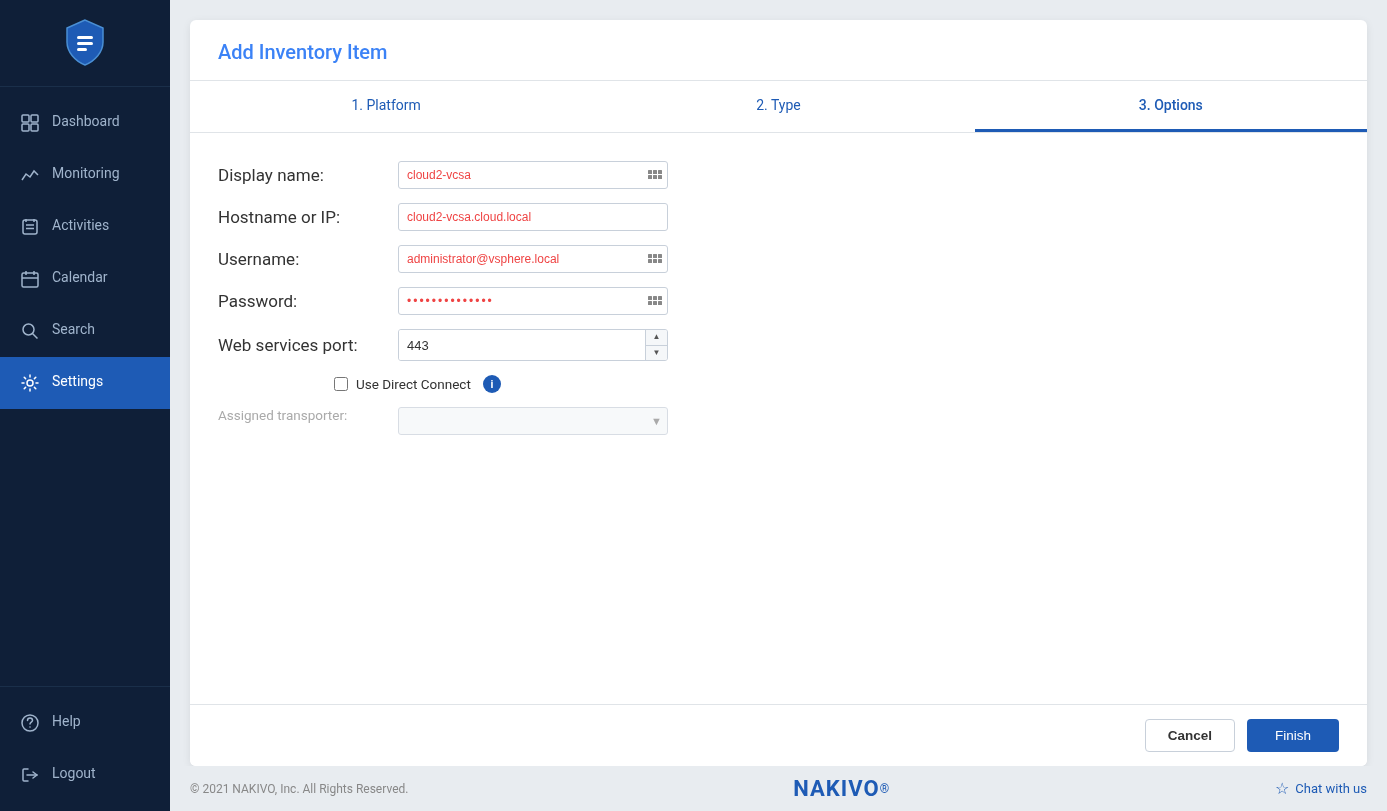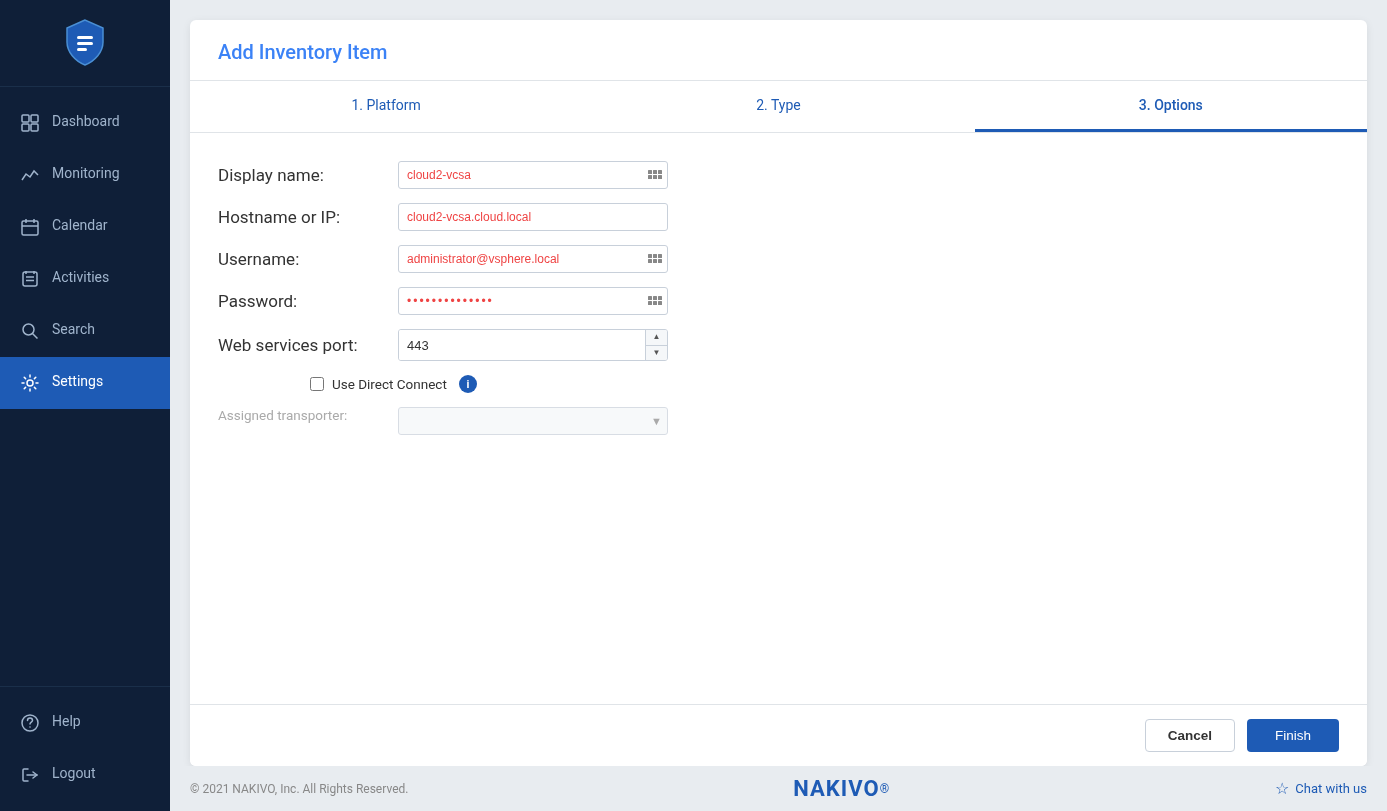--- a/index.html
+++ b/index.html
@@ -237,21 +237,21 @@
       font-size: 8px;
       color: #555;
       line-height: 1;
     }
     .spinner-btn:first-child { border-bottom: 1px solid #c8d0da; }
 
     .checkbox-row {
       display: flex;
       align-items: center;
       margin-bottom: 14px;
-      margin-left: 92px;
+      margin-left: 116px;
       gap: 8px;
     }
 
     .checkbox-row input[type="checkbox"] {
       width: 14px;
       height: 14px;
       cursor: pointer;
     }
 
     .checkbox-label {
@@ -426,40 +426,40 @@
         <svg width="18" height="18" viewBox="0 0 18 18" fill="none">
           <polyline points="1,14 5,8 9,11 13,5 17,9" stroke="currentColor" stroke-width="1.5" fill="none"></polyline>
         </svg>
       </span>
       <span>Monitoring</span>
     </div>
 
     <div class="sidebar-item">
       <span class="icon">
         <svg width="18" height="18" viewBox="0 0 18 18" fill="none">
-          <rect x="1" y="3" width="16" height="14" rx="1.5" stroke="currentColor" stroke-width="1.5" fill="none"></rect>
-          <line x1="5" y1="1" x2="5" y2="5" stroke="currentColor" stroke-width="1.5"></line>
-          <line x1="13" y1="1" x2="13" y2="5" stroke="currentColor" stroke-width="1.5"></line>
-          <line x1="1" y1="8" x2="17" y2="8" stroke="currentColor" stroke-width="1.5"></line>
-        </svg>
-      </span>
-      <span>Calendar</span>
-    </div>
-
-    <div class="sidebar-item">
-      <span class="icon">
-        <svg width="18" height="18" viewBox="0 0 18 18" fill="none">
           <rect x="2" y="2" width="14" height="14" rx="2" stroke="currentColor" stroke-width="1.5" fill="none"></rect>
           <line x1="5" y1="7" x2="13" y2="7" stroke="currentColor" stroke-width="1.5"></line>
           <line x1="5" y1="10.5" x2="13" y2="10.5" stroke="currentColor" stroke-width="1.5"></line>
           <line x1="5" y1="4" x2="5" y2="1" stroke="currentColor" stroke-width="1.5"></line>
           <line x1="13" y1="4" x2="13" y2="1" stroke="currentColor" stroke-width="1.5"></line>
         </svg>
       </span>
       <span>Activities</span>
+    </div>
+
+    <div class="sidebar-item">
+      <span class="icon">
+        <svg width="18" height="18" viewBox="0 0 18 18" fill="none">
+          <rect x="1" y="3" width="16" height="14" rx="1.5" stroke="currentColor" stroke-width="1.5" fill="none"></rect>
+          <line x1="5" y1="1" x2="5" y2="5" stroke="currentColor" stroke-width="1.5"></line>
+          <line x1="13" y1="1" x2="13" y2="5" stroke="currentColor" stroke-width="1.5"></line>
+          <line x1="1" y1="8" x2="17" y2="8" stroke="currentColor" stroke-width="1.5"></line>
+        </svg>
+      </span>
+      <span>Calendar</span>
     </div>
 
     <div class="sidebar-item">
       <span class="icon">
         <svg width="18" height="18" viewBox="0 0 18 18" fill="none">
           <circle cx="7.5" cy="7.5" r="5.5" stroke="currentColor" stroke-width="1.5"></circle>
           <line x1="11.5" y1="11.5" x2="16.5" y2="16.5" stroke="currentColor" stroke-width="1.5"></line>
         </svg>
       </span>
       <span>Search</span>

